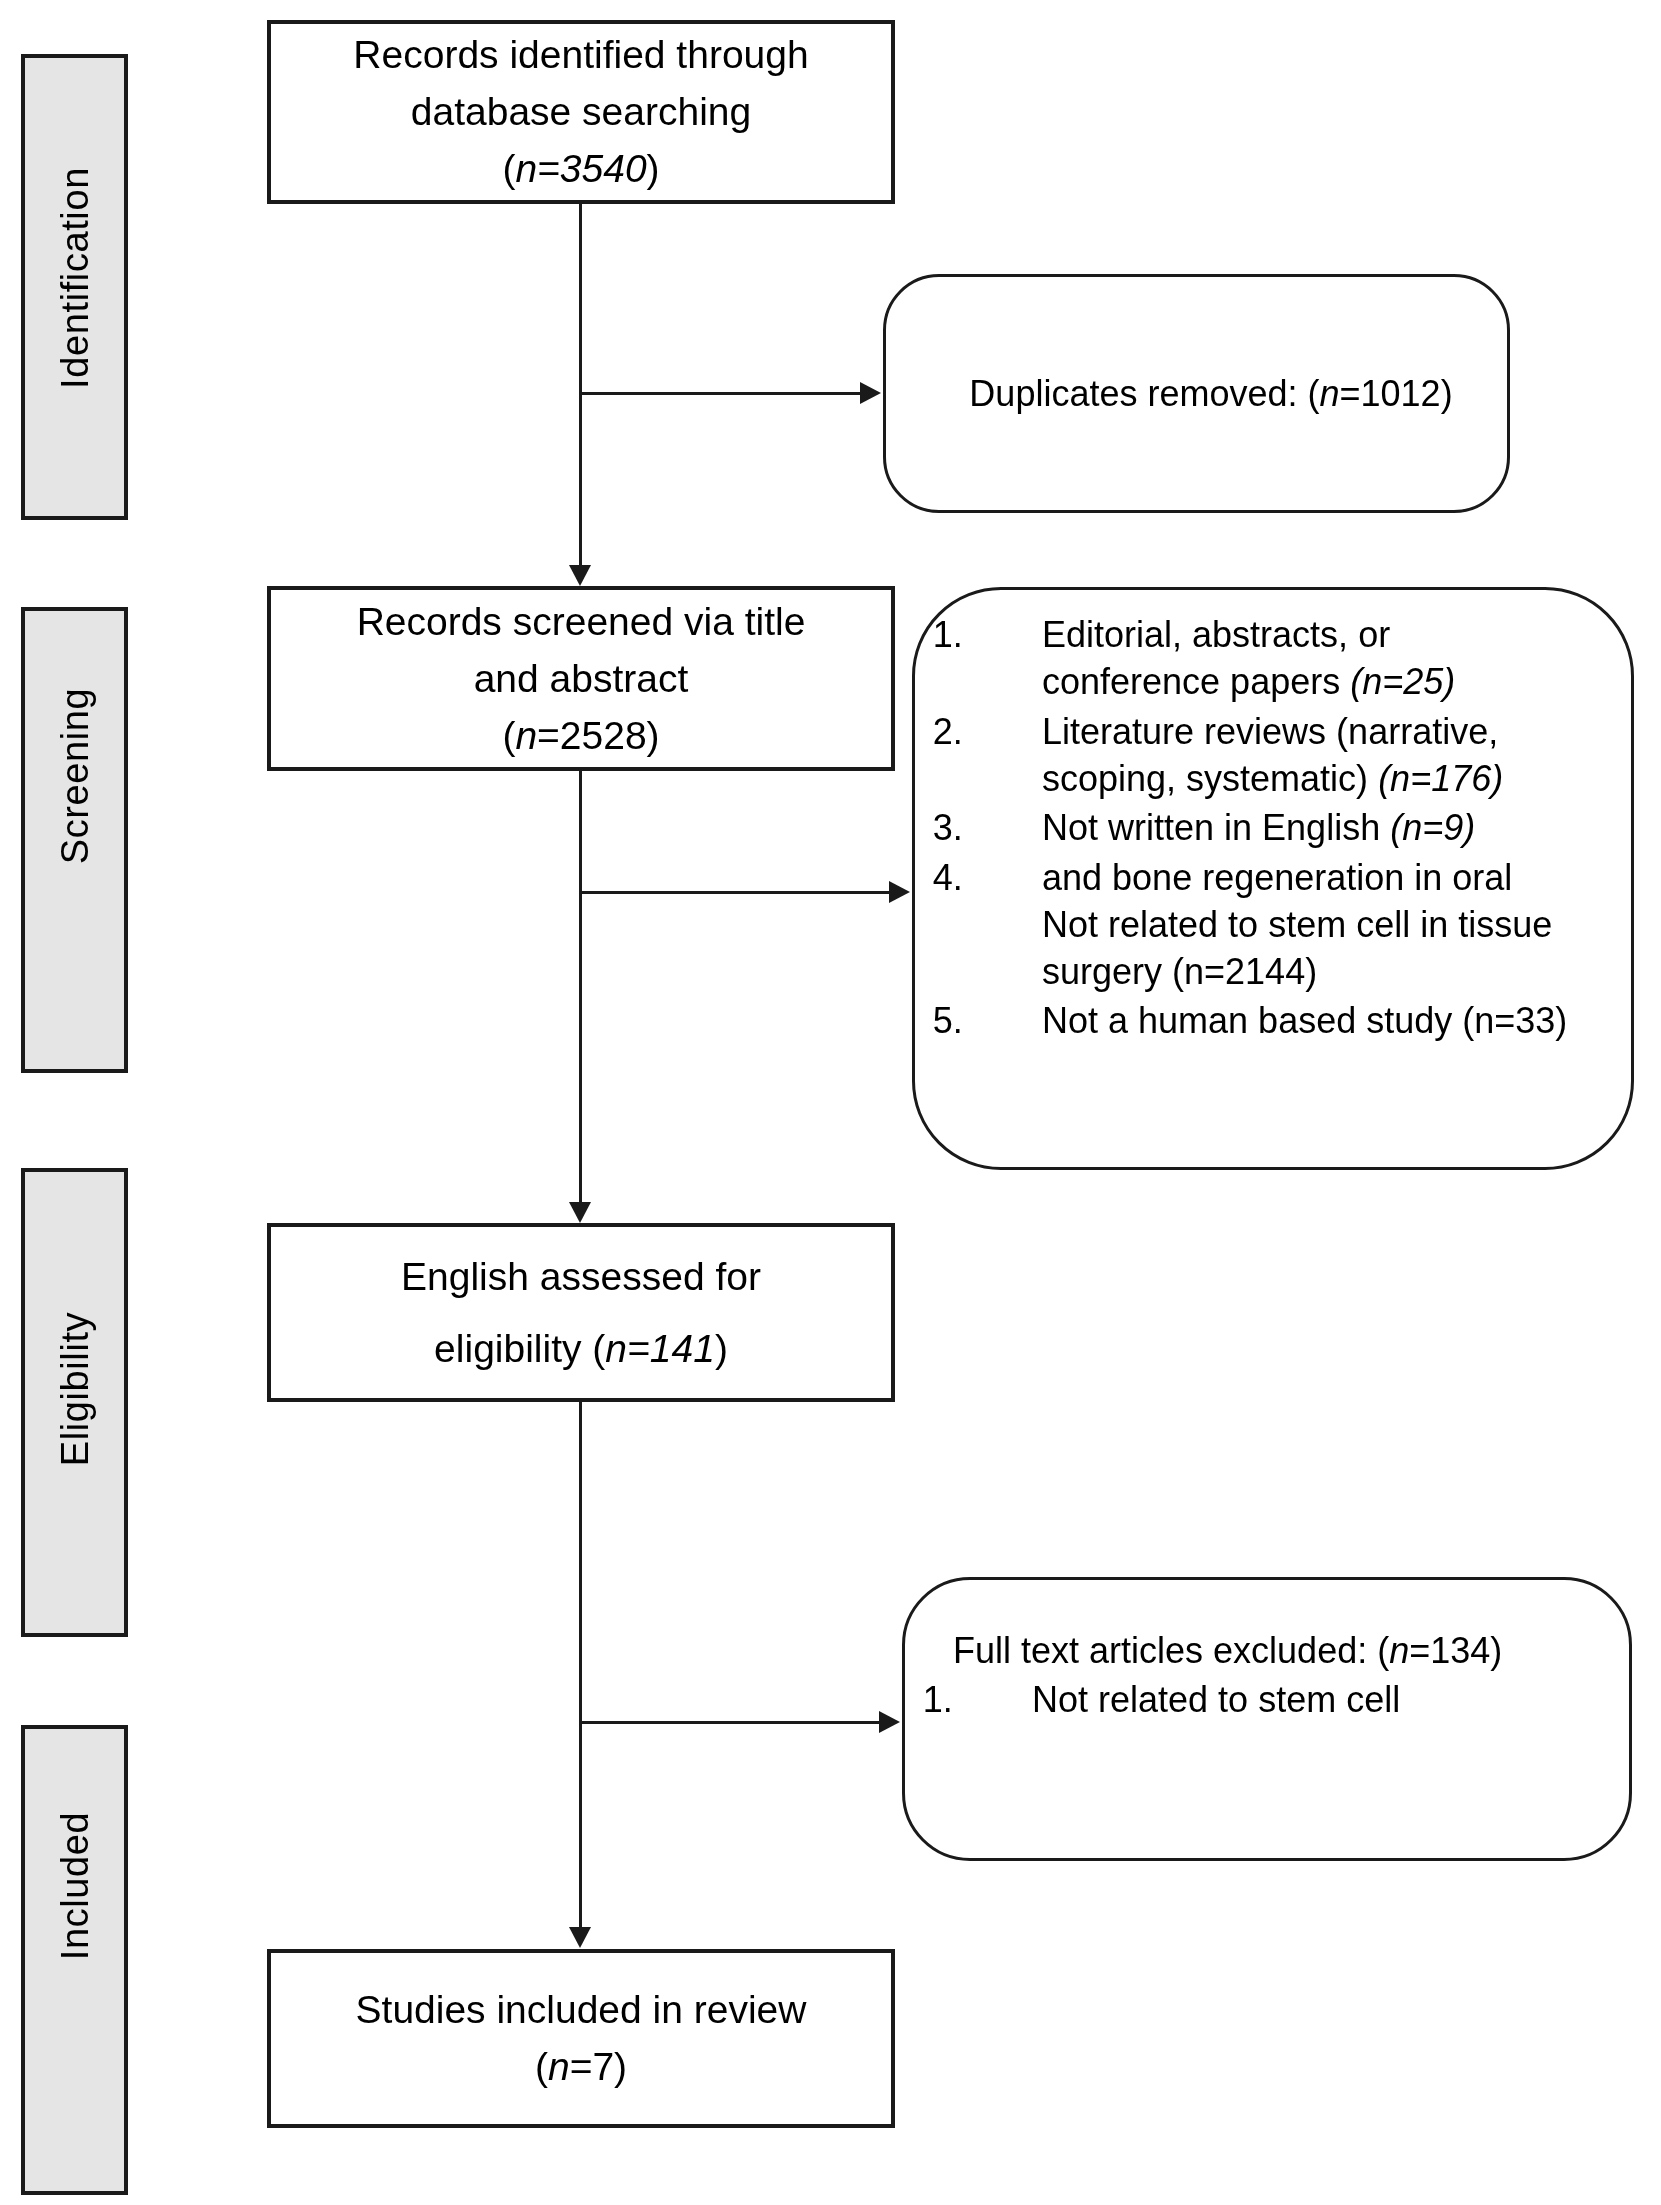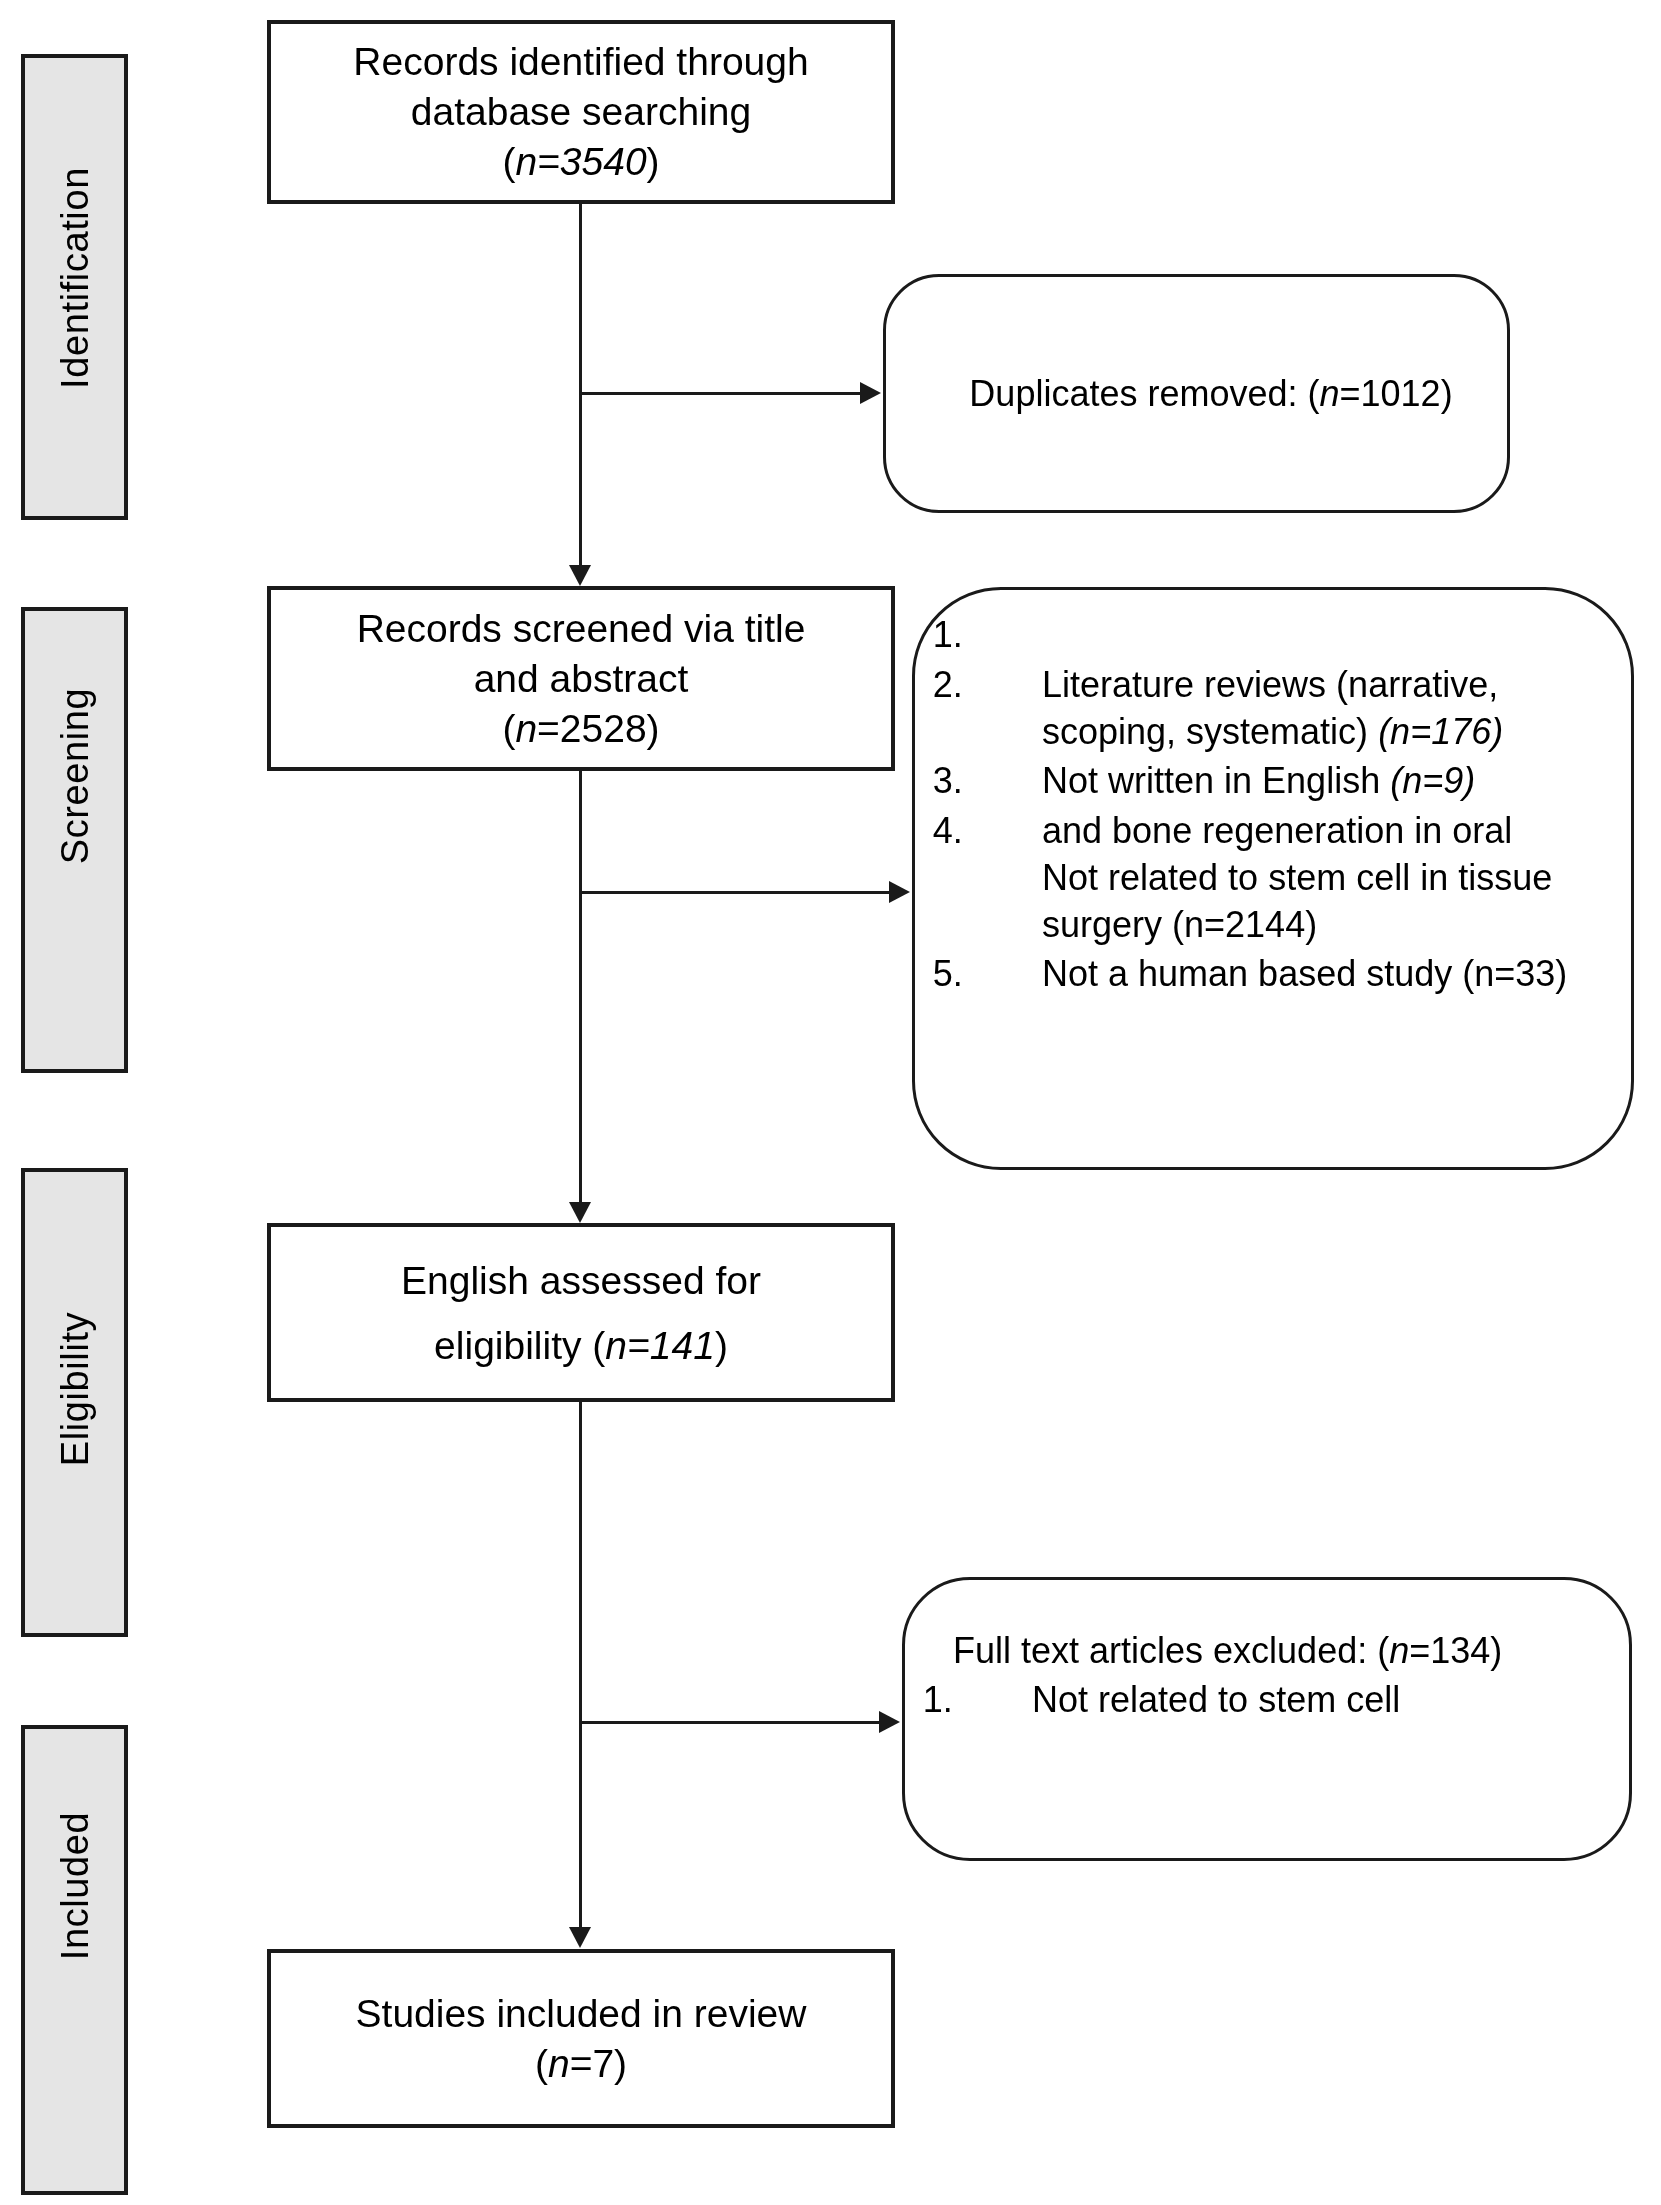--- a/index.html
+++ b/index.html
@@ -38,21 +38,21 @@
   .stage-screening .vtext{top:36%;}
   .stage-eligibility .vtext{top:47%;}
   .stage-included .vtext{top:34%;}
   
   .rect{
     position:absolute;left:267px;width:628px;
     border:4.7px solid var(--border);
     box-sizing:border-box;
     display:flex;flex-direction:column;justify-content:center;align-items:center;
     text-align:center;
-    font-size:39px;line-height:50px;
+    font-size:39px;line-height:50px;gap:7px;
   }
   .rect .tline{white-space:pre;}
   .rect-identified{top:19.5px;height:184px;}
   .rect-screened{top:586px;height:185px;}
   .rect-assessed{top:1223px;height:179px;line-height:65px;}
   .rect-included{top:1949px;height:179px;}
   
   .round{
     position:absolute;
     border:3.5px solid var(--border);
@@ -140,20 +140,24 @@
 
   <div class="round round-duplicates">
     <div>
         <div class="tline"><span>Duplicates removed: (</span><em>n</em><span>=1012)</span></div>
       </div>
   </div>
 
   <div class="round round-articles">
     <div class="list-row">
       <div class="list-num">1.</div>
+      <div class="list-lines">
+          <div class="tline"><span>Editorial, abstracts, or</span></div>
+          <div class="tline"><span>conference papers </span><em>(n=25)</em></div>
+        </div>
     </div>
     <div class="list-row">
       <div class="list-num">2.</div>
       <div class="list-lines">
           <div class="tline"><span>Literature reviews (narrative,</span></div>
           <div class="tline"><span>scoping, systematic) </span><em>(n=176)</em></div>
         </div>
     </div>
     <div class="list-row">
       <div class="list-num">3.</div>

